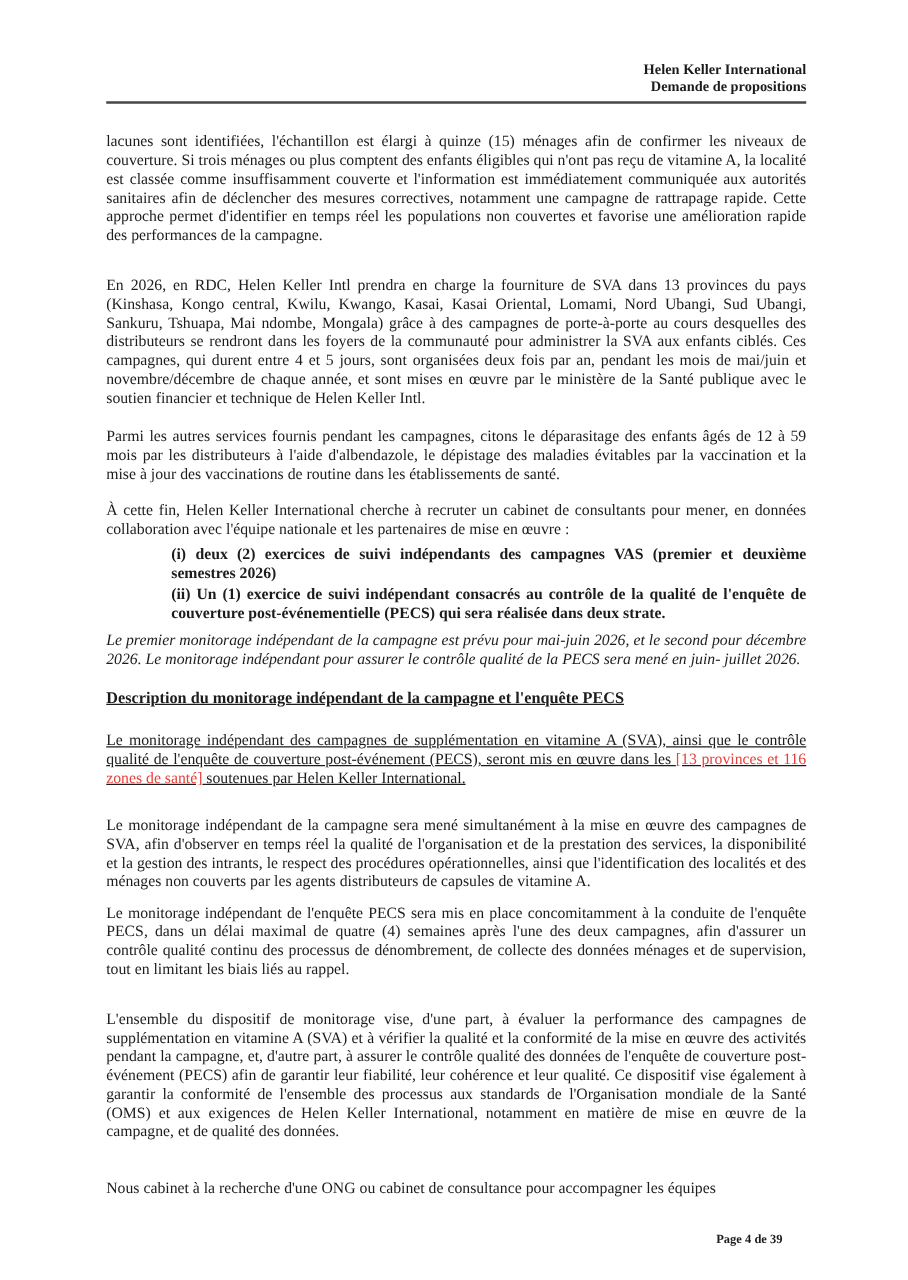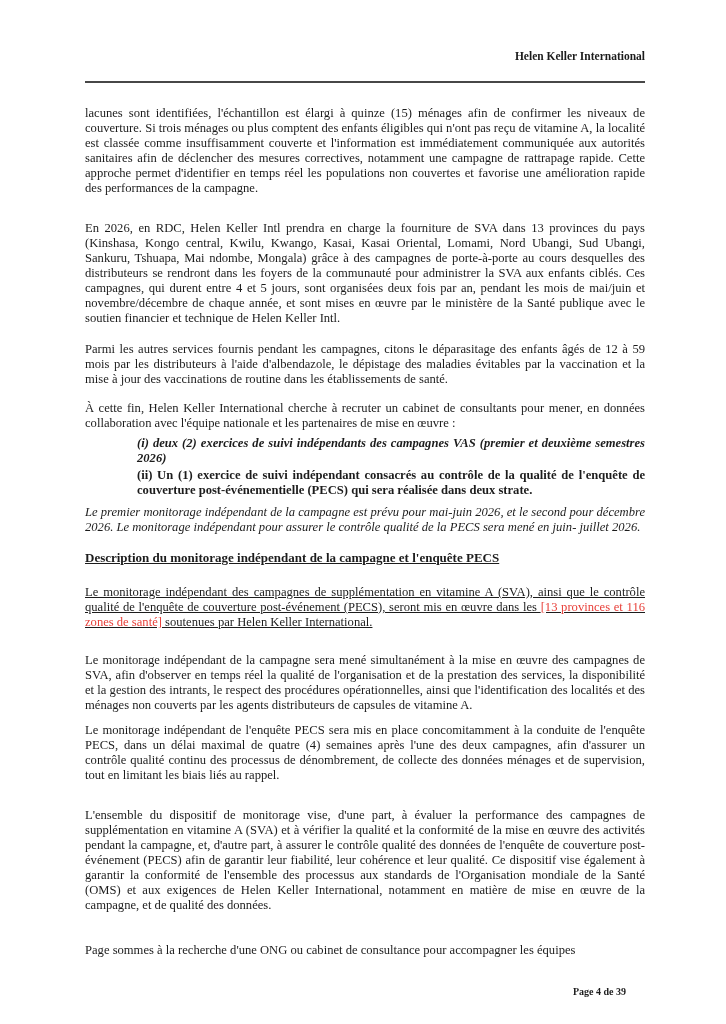--- a/index.html
+++ b/index.html
@@ -32,21 +32,21 @@
     line-height: 15px;
     text-align: justify;
     margin-top: 14px;
   }
   .content p { margin: 0; }
 
   .mb25 { margin-bottom: 25px !important; }
   .mb16 { margin-bottom: 16px !important; }
   .mb14 { margin-bottom: 14px !important; }
   .mb5  { margin-bottom: 5px  !important; }
-  .mb2  { margin-bottom: 2px  !important; font-style: italic; }
+  .mb2  { margin-bottom: 2px  !important; }
   .mb7  { margin-bottom: 7px  !important; }
   .mb15 { margin-bottom: 15px !important; font-style: italic; }
   .mb20 { margin-bottom: 20px !important; }
   .mb23 { margin-bottom: 23px !important; text-decoration: underline; }
   .mb10 { margin-bottom: 10px !important; }
   .mb30 { margin-bottom: 30px !important; }
 
   .list-item {
     margin-left: 52px !important;
     font-weight: bold;
@@ -71,20 +71,21 @@
     font-weight: bold;
   }
 </style>
 </head>
 <body>
 
 <div class="page">
 
   <div class="header">
     <div class="hline">Helen Keller International</div>
+    <div class="hline">Demande de propositions</div>
   </div>
   <div class="header-rule"></div>
 
   <div class="content">
 
     <p class="mb25">lacunes sont identifiées, l'échantillon est élargi à quinze (15) ménages afin de confirmer les niveaux de couverture. Si trois ménages ou plus comptent des enfants éligibles qui n'ont pas reçu de vitamine A, la localité est classée comme insuffisamment couverte et l'information est immédiatement communiquée aux autorités sanitaires afin de déclencher des mesures correctives, notamment une campagne de rattrapage rapide. Cette approche permet d'identifier en temps réel les populations non couvertes et favorise une amélioration rapide des performances de la campagne.</p>
 
     <p class="mb16">En 2026, en RDC, Helen Keller Intl prendra en charge la fourniture de SVA dans 13 provinces du pays (Kinshasa, Kongo central, Kwilu, Kwango, Kasai, Kasai Oriental, Lomami, Nord Ubangi, Sud Ubangi, Sankuru, Tshuapa, Mai ndombe, Mongala) grâce à des campagnes de porte-à-porte au cours desquelles des distributeurs se rendront dans les foyers de la communauté pour administrer la SVA aux enfants ciblés. Ces campagnes, qui durent entre 4 et 5 jours, sont organisées deux fois par an, pendant les mois de mai/juin et novembre/décembre de chaque année, et sont mises en œuvre par le ministère de la Santé publique avec le soutien financier et technique de Helen Keller Intl.</p>
 
     <p class="mb14">Parmi les autres services fournis pendant les campagnes, citons le déparasitage des enfants âgés de 12 à 59 mois par les distributeurs à l'aide d'albendazole, le dépistage des maladies évitables par la vaccination et la mise à jour des vaccinations de routine dans les établissements de santé.</p>
@@ -99,19 +100,19 @@
     <h2 class="heading mb20">Description du monitorage indépendant de la campagne et l'enquête PECS</h2>
 
     <p class="mb23"><span>Le monitorage indépendant des campagnes de supplémentation en vitamine A (SVA), ainsi que le contrôle qualité de l'enquête de couverture post-événement (PECS), seront mis en œuvre dans les </span><span class="red">[13 provinces et 116 zones de santé]</span><span> soutenues par Helen Keller International.</span></p>
 
     <p class="mb10">Le monitorage indépendant de la campagne sera mené simultanément à la mise en œuvre des campagnes de SVA, afin d'observer en temps réel la qualité de l'organisation et de la prestation des services, la disponibilité et la gestion des intrants, le respect des procédures opérationnelles, ainsi que l'identification des localités et des ménages non couverts par les agents distributeurs de capsules de vitamine A.</p>
 
     <p class="mb25">Le monitorage indépendant de l'enquête PECS sera mis en place concomitamment à la conduite de l'enquête PECS, dans un délai maximal de quatre (4) semaines après l'une des deux campagnes, afin d'assurer un contrôle qualité continu des processus de dénombrement, de collecte des données ménages et de supervision, tout en limitant les biais liés au rappel.</p>
 
     <p class="mb30">L'ensemble du dispositif de monitorage vise, d'une part, à évaluer la performance des campagnes de supplémentation en vitamine A (SVA) et à vérifier la qualité et la conformité de la mise en œuvre des activités pendant la campagne, et, d'autre part, à assurer le contrôle qualité des données de l'enquête de couverture post-événement (PECS) afin de garantir leur fiabilité, leur cohérence et leur qualité. Ce dispositif vise également à garantir la conformité de l'ensemble des processus aux standards de l'Organisation mondiale de la Santé (OMS) et aux exigences de Helen Keller International, notamment en matière de mise en œuvre de la campagne, et de qualité des données.</p>
 
-    <p>Page sommes à la recherche d'une ONG ou cabinet de consultance pour accompagner les équipes</p>
+    <p>Nous cabinet à la recherche d'une ONG ou cabinet de consultance pour accompagner les équipes</p>
 
   </div>
 
   <div class="footer">Page 4 de 39</div>
 
 </div>
 
 </body></html>

